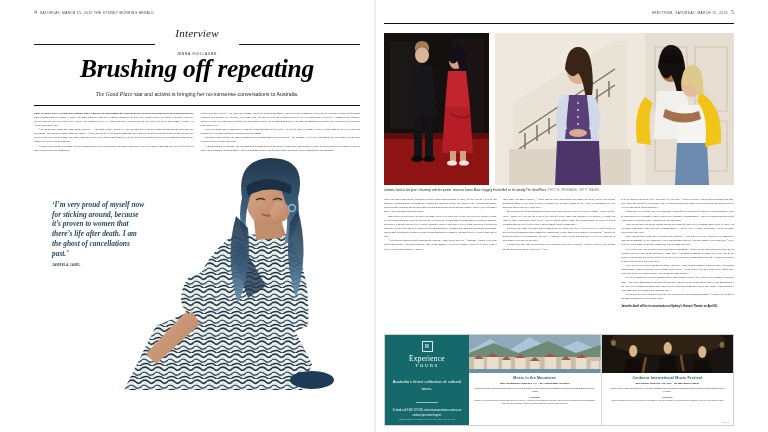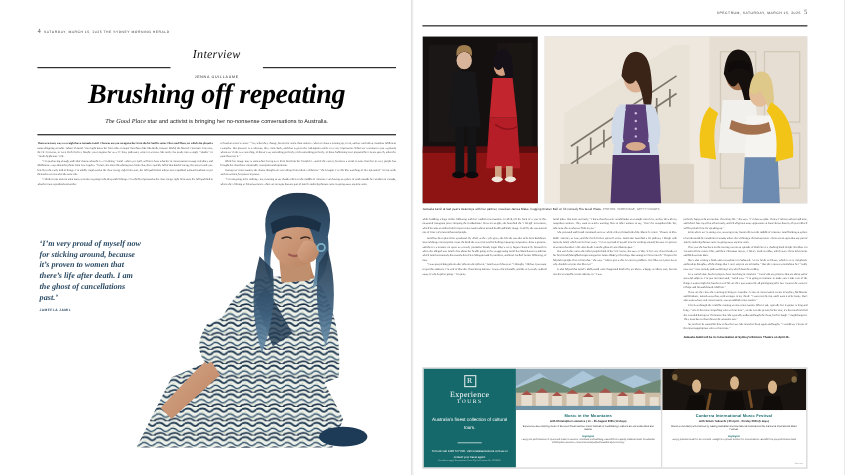--- a/index.html
+++ b/index.html
@@ -17,21 +17,21 @@
     width: 768px;
     height: 432px;
     display: flex;
   }
 
   .page {
     position: relative;
     background: #ffffff;
     height: 432px;
   }
-  .page-left  { width: 374px; padding: 26px 14px 6px 34px; }
+  .page-left  { width: 374px; padding: 9px 14px 6px 34px; }
   .page-right { width: 394px; padding: 9px 34px 6px 10px; }
 
   
   .runhead {
     font-family: "Liberation Sans", sans-serif;
     font-size: 3.1px;
     letter-spacing: 0.45px;
     color: #3a3a3a;
     text-transform: uppercase;
     white-space: nowrap;
@@ -134,21 +134,21 @@
   }
   .hero-photo {
     position: absolute;
     right: -6px;
     bottom: 0;
     width: 250px;
     height: 232px;
   }
   .pullquote {
     position: absolute;
-    left: 2px;
+    left: 18px;
     top: 42px;
     width: 96px;
     z-index: 4;
   }
   .pullquote p {
     font-family: "Liberation Serif", serif;
     font-style: italic;
     font-weight: 700;
     font-size: 7.4px;
     line-height: 1.33;

